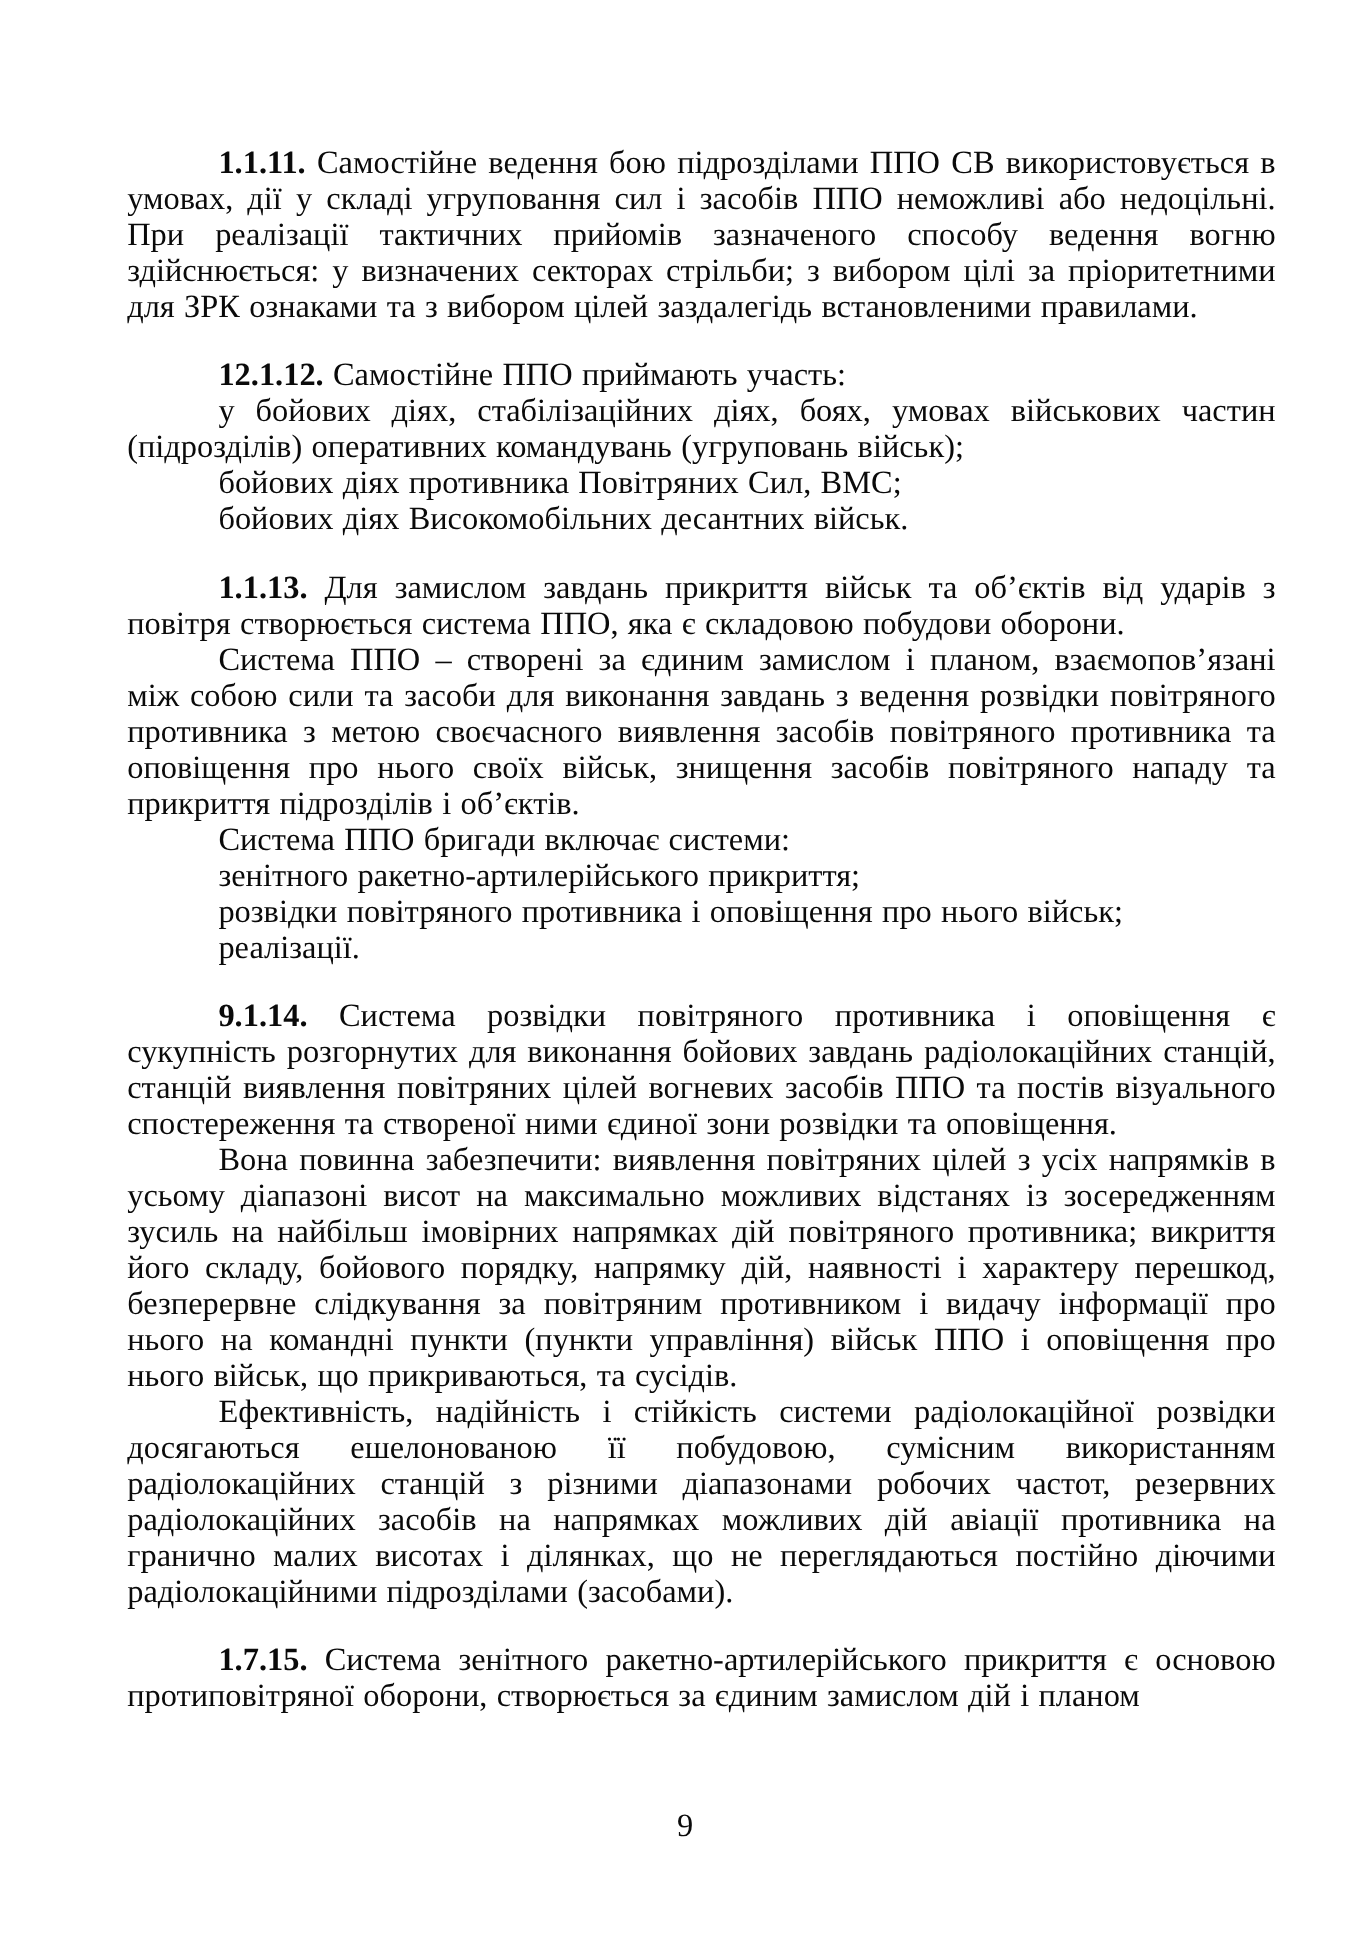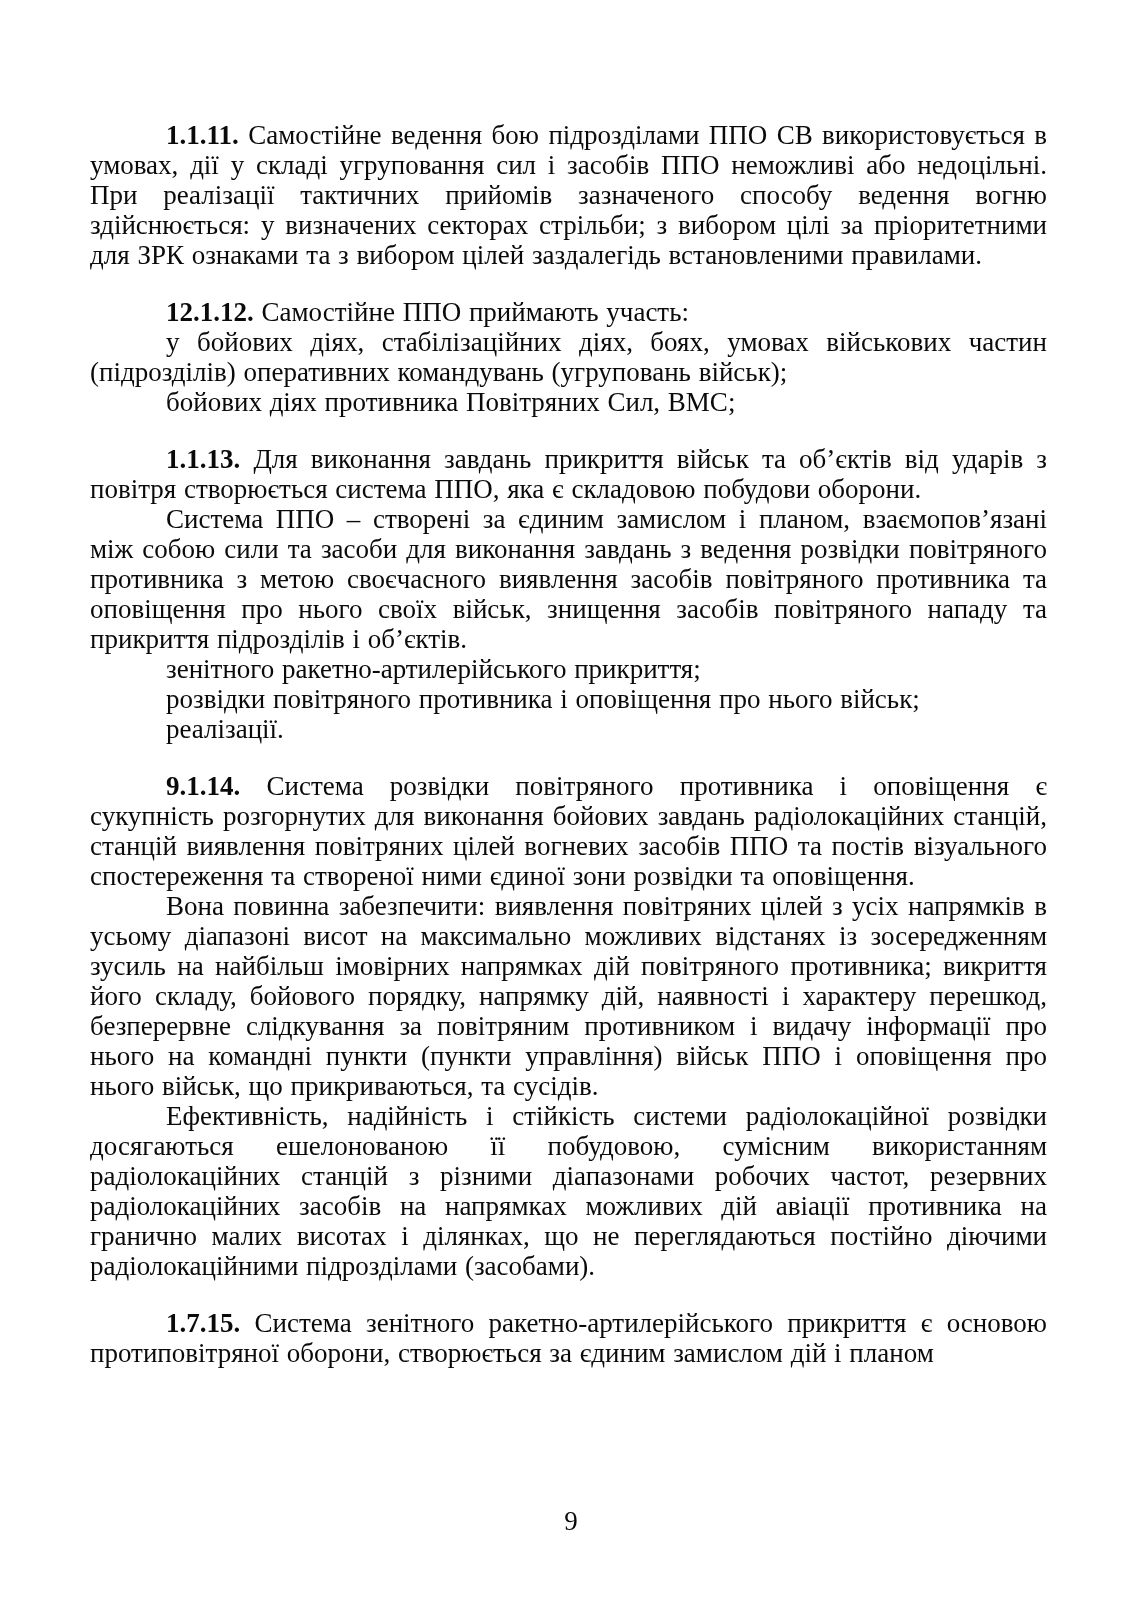--- a/index.html
+++ b/index.html
@@ -15,21 +15,21 @@
     font-family: "Liberation Serif", "DejaVu Serif", serif;
     color: #0a0a0a;
   }
   .page {
     position: absolute;
     inset: 0;
     background: #ffffff;
   }
   .content {
     position: absolute;
-    left: 90px;
+    left: 106px;
     top: 120px;
     width: 957px;
   }
   .sec { margin: 0; padding: 0; }
   .sec + .sec { margin-top: 27px; }
   .para {
     margin: 0;
     padding: 0;
     font-size: 27px;
     line-height: 30px;
@@ -57,25 +57,27 @@
   <div class="content">
 
     <div class="sec">
       <p class="para"><b class="num">1.1.11.</b> <span>Самостійне ведення бою підрозділами ППО СВ використовується в умовах, дії у складі угруповання сил і засобів ППО неможливі або недоцільні. При реалізації тактичних прийомів зазначеного способу ведення вогню здійснюється: у визначених секторах стрільби; з вибором цілі за пріоритетними для ЗРК ознаками та з вибором цілей заздалегідь встановленими правилами.</span></p>
     </div>
 
     <div class="sec">
       <p class="para"><b class="num">12.1.12.</b> <span>Самостійне ППО приймають участь:</span></p>
       <p class="para">у бойових діях, стабілізаційних діях, боях, умовах військових частин (підрозділів) оперативних командувань (угруповань військ);</p>
       <p class="para">бойових діях противника Повітряних Сил, ВМС;</p>
+      <p class="para">бойових діях Високомобільних десантних військ.</p>
     </div>
 
     <div class="sec">
-      <p class="para"><b class="num">1.1.13.</b> <span>Для виконання завдань прикриття військ та об’єктів від ударів з повітря створюється система ППО, яка є складовою побудови оборони.</span></p>
+      <p class="para"><b class="num">1.1.13.</b> <span>Для замислом завдань прикриття військ та об’єктів від ударів з повітря створюється система ППО, яка є складовою побудови оборони.</span></p>
       <p class="para">Система ППО – створені за єдиним замислом і планом, взаємопов’язані між собою сили та засоби для виконання завдань з ведення розвідки повітряного противника з метою своєчасного виявлення засобів повітряного противника та оповіщення про нього своїх військ, знищення засобів повітряного нападу та прикриття підрозділів і об’єктів.</p>
+      <p class="para">Система ППО бригади включає системи:</p>
       <p class="para">зенітного ракетно-артилерійського прикриття;</p>
       <p class="para">розвідки повітряного противника і оповіщення про нього військ;</p>
       <p class="para">реалізації.</p>
     </div>
 
     <div class="sec">
       <p class="para"><b class="num">9.1.14.</b> <span>Система розвідки повітряного противника і оповіщення є сукупність розгорнутих для виконання бойових завдань радіолокаційних станцій, станцій виявлення повітряних цілей вогневих засобів ППО та постів візуального спостереження та створеної ними єдиної зони розвідки та оповіщення.</span></p>
       <p class="para">Вона повинна забезпечити: виявлення повітряних цілей з усіх напрямків в усьому діапазоні висот на максимально можливих відстанях із зосередженням зусиль на найбільш імовірних напрямках дій повітряного противника; викриття його складу, бойового порядку, напрямку дій, наявності і характеру перешкод, безперервне слідкування за повітряним противником і видачу інформації про нього на командні пункти (пункти управління) військ ППО і оповіщення про нього військ, що прикриваються, та сусідів.</p>
       <p class="para">Ефективність, надійність і стійкість системи радіолокаційної розвідки досягаються ешелонованою її побудовою, сумісним використанням радіолокаційних станцій з різними діапазонами робочих частот, резервних радіолокаційних засобів на напрямках можливих дій авіації противника на гранично малих висотах і ділянках, що не переглядаються постійно діючими радіолокаційними підрозділами (засобами).</p>
     </div>

